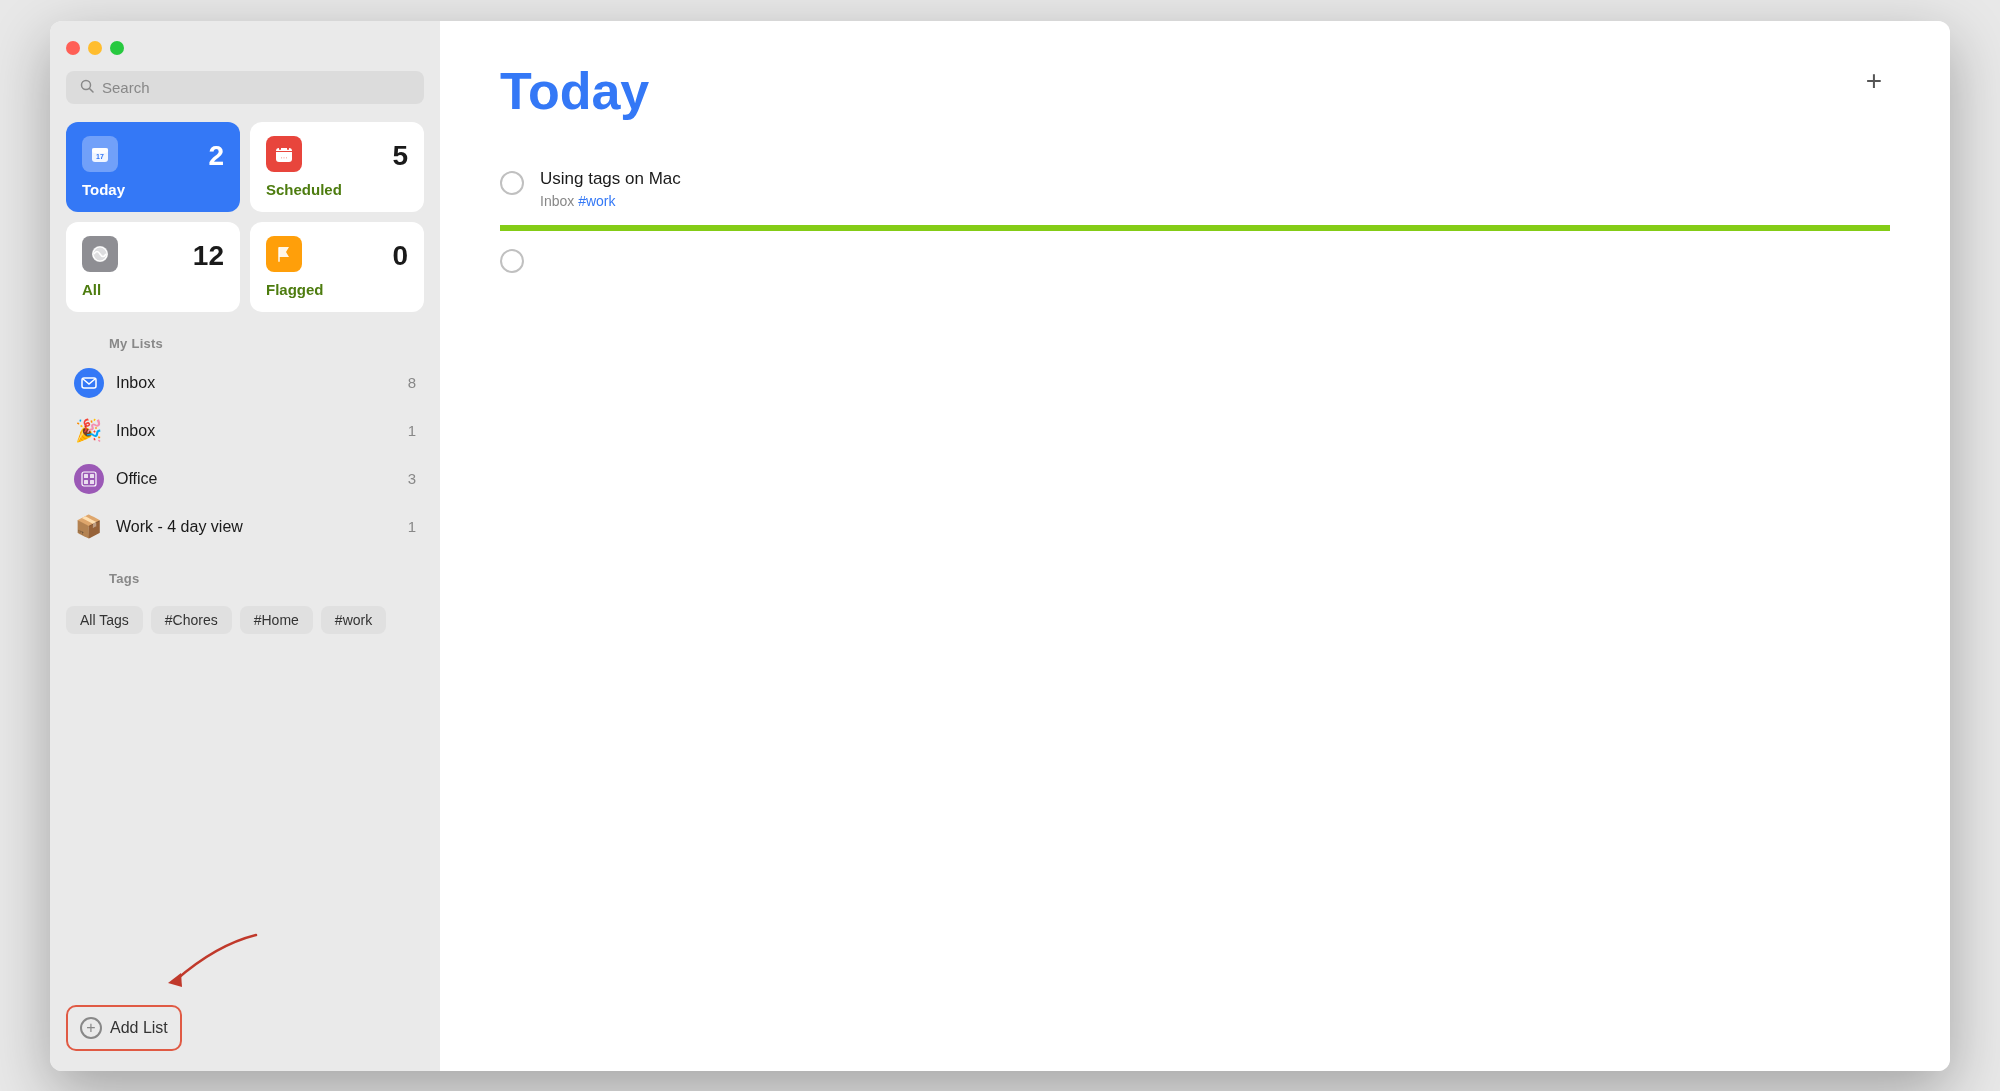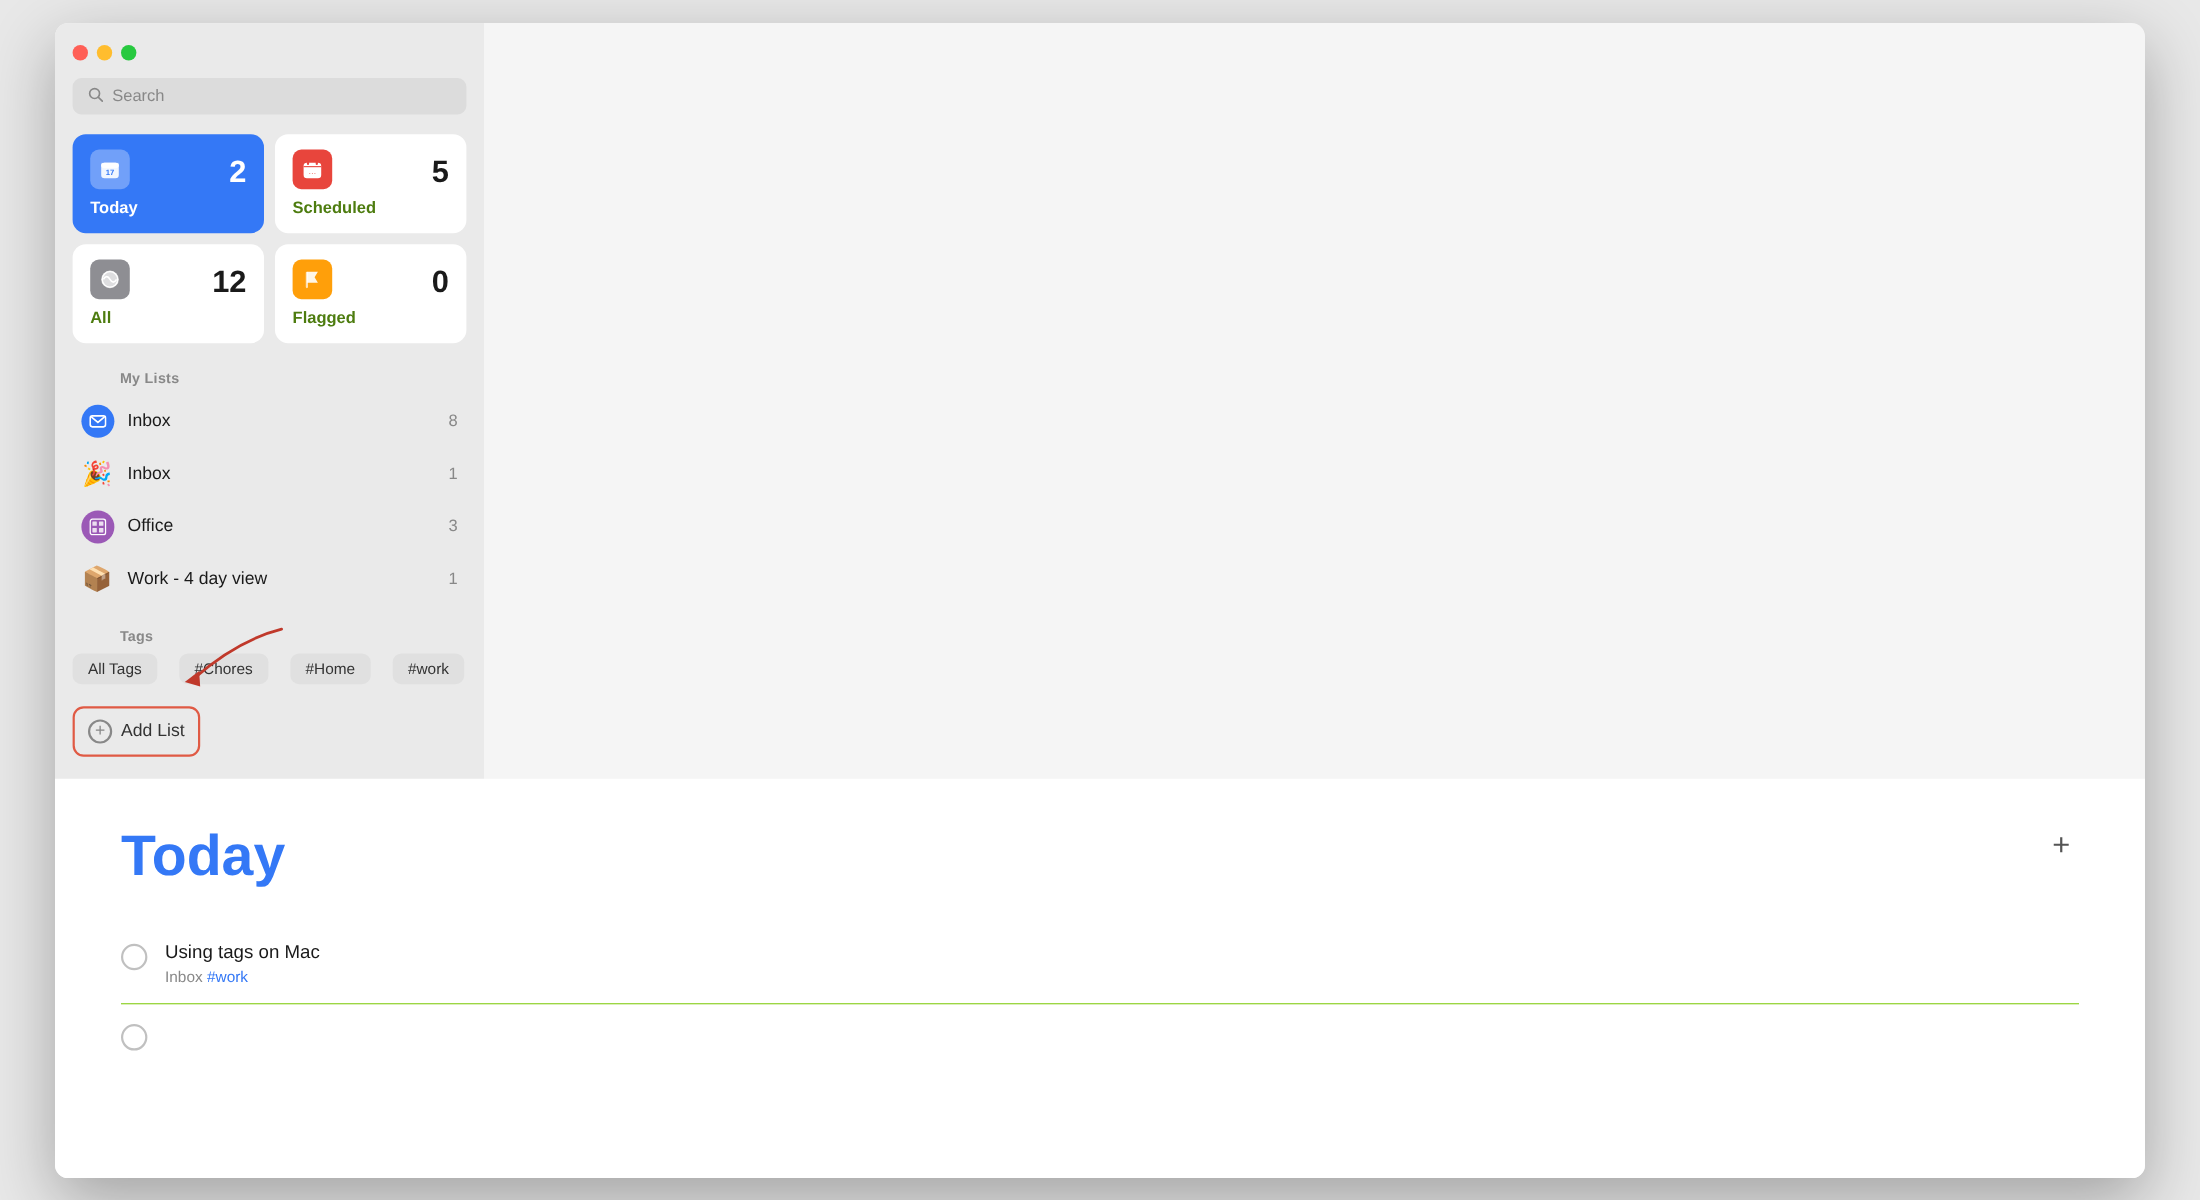--- a/index.html
+++ b/index.html
@@ -15,21 +15,20 @@
     }
     .window {
       width: 1900px;
       height: 1050px;
       background: #f5f5f5;
       border-radius: 12px;
       box-shadow: 0 20px 60px rgba(0,0,0,0.3);
       display: flex;
       overflow: hidden;
       position: relative;
-      flex-direction: column;
     }
     
     .sidebar {
       width: 390px;
       min-width: 390px;
       background: #eaeaea;
       display: flex;
       flex-direction: column;
       padding: 20px 16px;
       gap: 0;
@@ -172,22 +171,22 @@
       font-size: 15px;
       color: #888;
     }
     
     .tags-section {
       margin-top: 20px;
     }
     .tags-container {
       display: flex;
       flex-wrap: wrap;
-      gap: 20px;
-      margin-top: 8px;
+      gap: 8px;
+      margin-top: 20px;
     }
     .tag-chip {
       background: #e0e0e0;
       border-radius: 8px;
       padding: 6px 14px;
       font-size: 14px;
       color: #333;
       cursor: pointer;
       border: none;
       outline: none;
@@ -257,21 +256,21 @@
       padding: 4px 8px;
     }
     
     .task-list {
       list-style: none;
     }
     .task-item {
       display: flex;
       align-items: flex-start;
       padding: 16px 0;
-      border-bottom: 1px solid #84cc16;
+      border-bottom: 6px solid #84cc16;
       gap: 16px;
     }
     .task-item:last-child { border-bottom: none; }
     .task-checkbox {
       width: 24px;
       height: 24px;
       border-radius: 50%;
       border: 2px solid #c0c0c0;
       flex-shrink: 0;
       margin-top: 2px;

